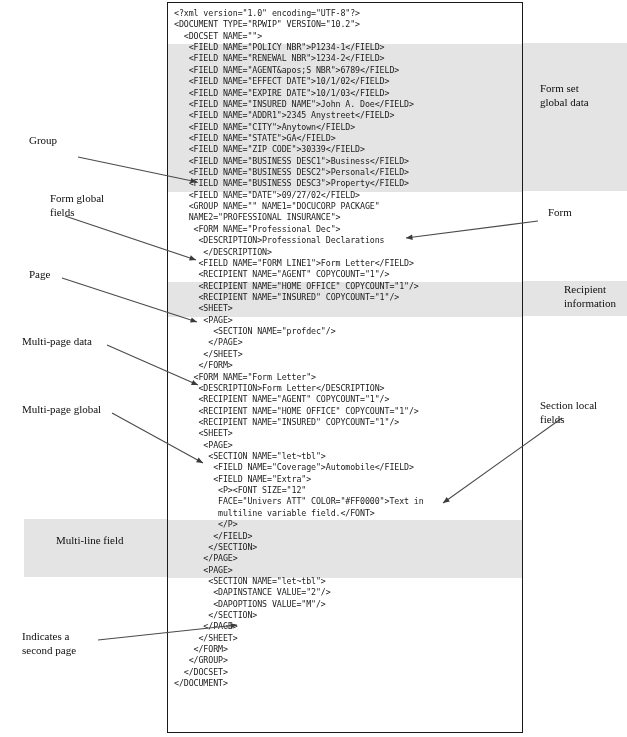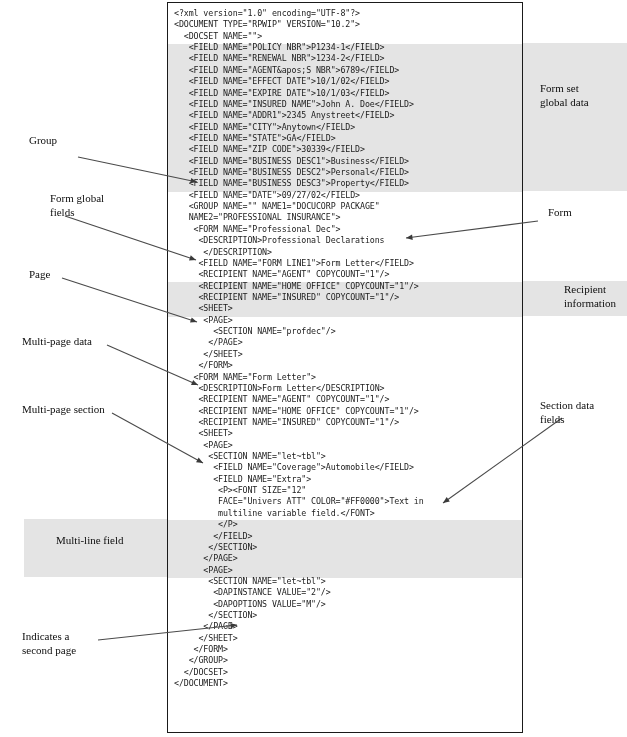--- a/index.html
+++ b/index.html
@@ -117,24 +117,24 @@
     <line x1="562" y1="418" x2="443" y2="503" stroke="#4a4a4a" stroke-width="1.1"></line>
     <polygon points="443,503 446.6620734217097,497.0343300247158 449.8309008160936,501.4706883768533" fill="#3a3a3a"></polygon>
   </svg>
 
 <div id="annot-layer">
     <div class="annot" style="left: 29px; top: 134px;">Group</div>
     <div class="annot" style="left: 10px; top: 192px; margin-left: 40px;">Form global
 fields</div>
     <div class="annot" style="left: 29px; top: 268px; text-align: right;">Page</div>
     <div class="annot" style="left: 22px; top: 335px;">Multi-page data</div>
-    <div class="annot" style="left: 22px; top: 403px;">Multi-page section</div>
+    <div class="annot" style="left: 22px; top: 403px;">Multi-page global</div>
     <div class="annot" style="left: 26px; top: 534px; margin-left: 30px;">Multi-line field</div>
     <div class="annot" style="left: 22px; top: 630px;">Indicates a
 second page</div>
     <div class="annot" style="left: 540px; top: 82px;">Form set
 global data</div>
     <div class="annot" style="left: 540px; top: 206px; margin-left: 8px;">Form</div>
     <div class="annot" style="left: 540px; top: 283px; margin-left: 24px;">Recipient
 information</div>
-    <div class="annot" style="left: 540px; top: 399px;">Section data
+    <div class="annot" style="left: 540px; top: 399px;">Section local
 fields</div>
   </div>
 
 </body></html>

